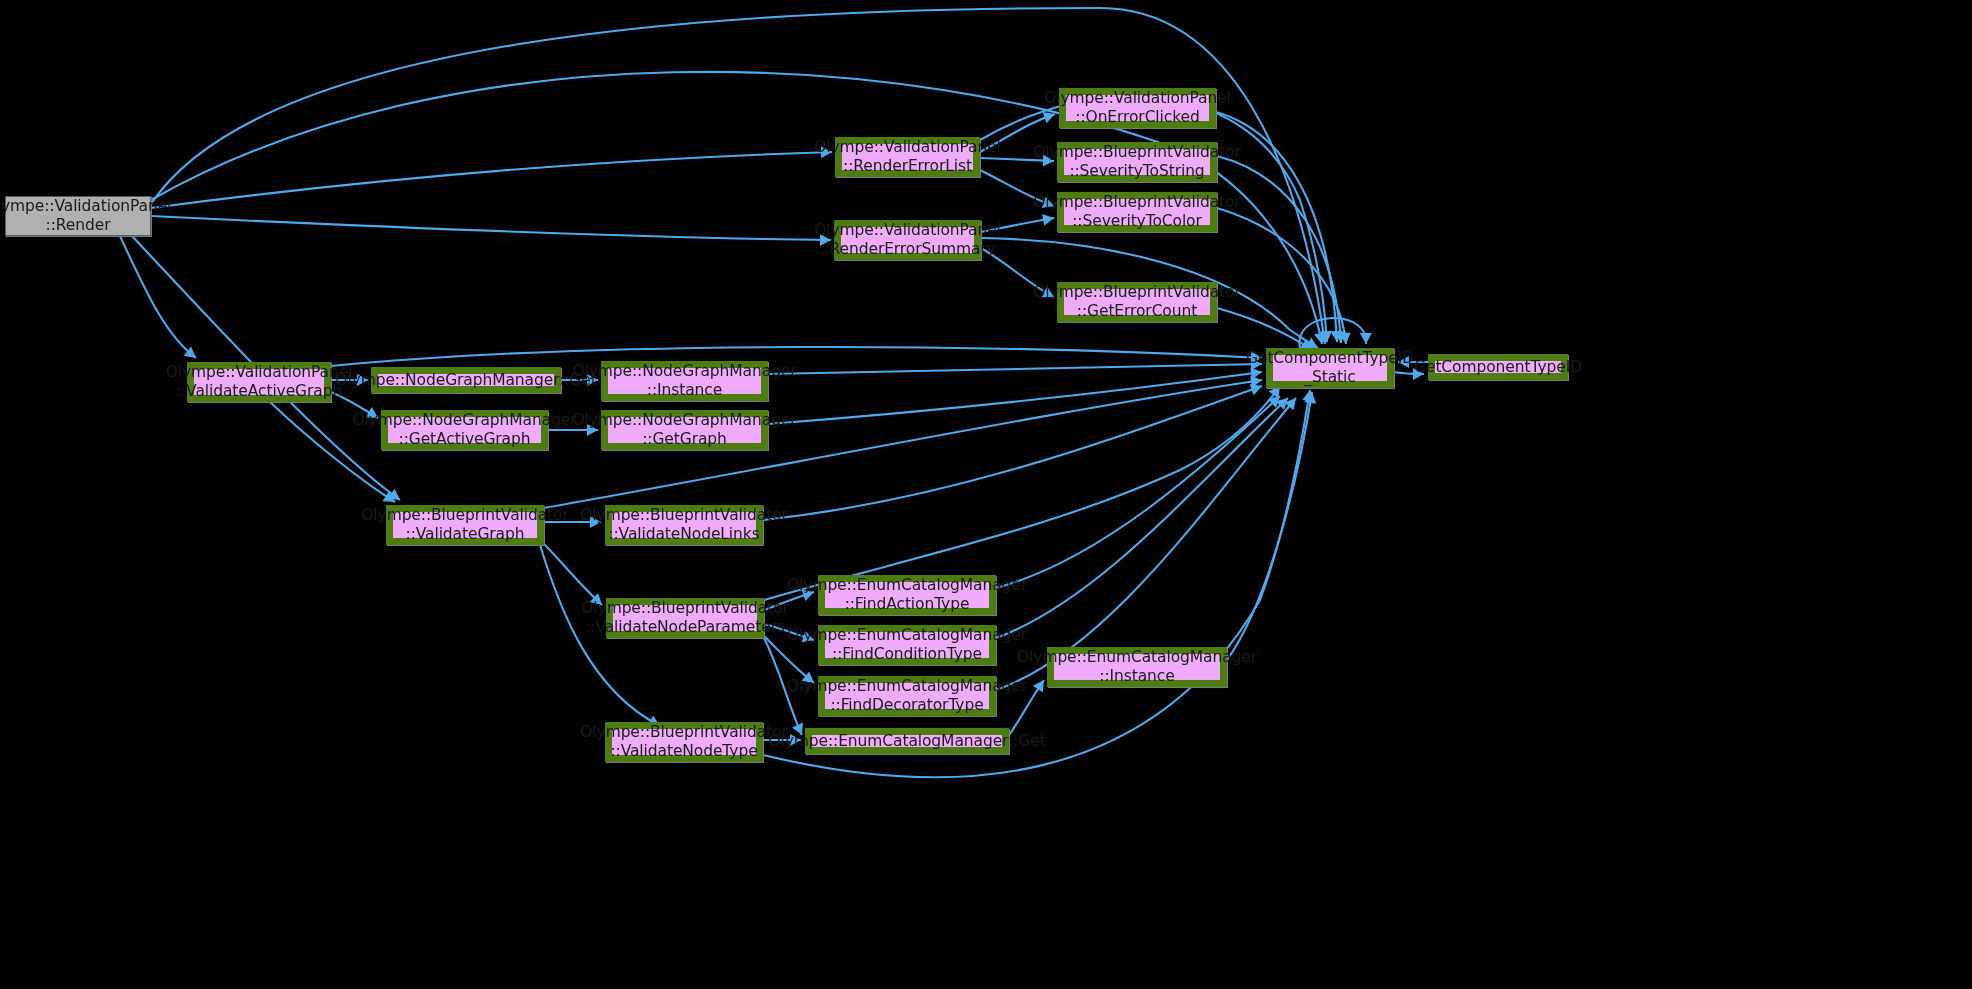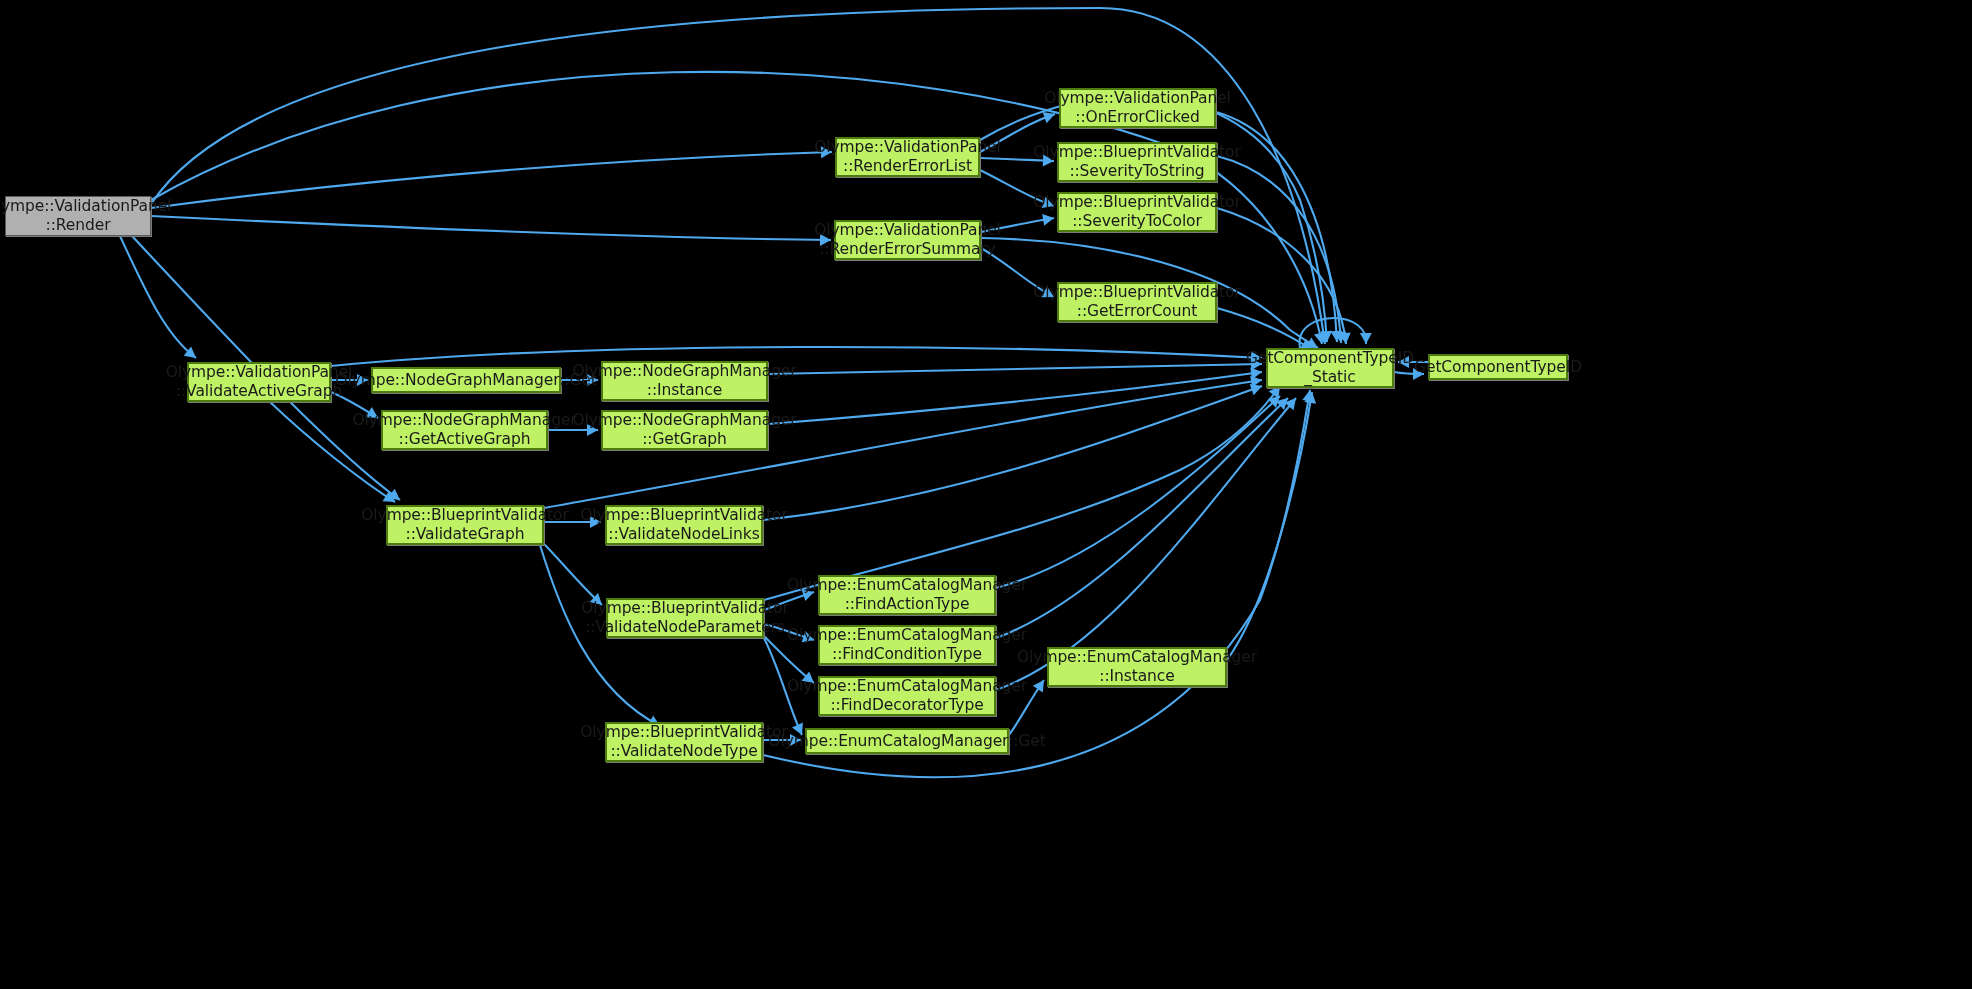--- a/index.html
+++ b/index.html
@@ -22,22 +22,22 @@
   #edge-layer {
     position: absolute;
     left: 0;
     top: 0;
     width: 1972px;
     height: 989px;
   }
   .node {
     position: absolute;
     box-sizing: border-box;
-    background: #bef264;
-    border: 2px solid #4d7c0f;
+    background: #f0abfc;
+    border: 7px solid #4d7c0f;
     box-shadow: 1px 1px 0 0 #7a7a7a;
     display: flex;
     align-items: center;
     justify-content: center;
     text-align: center;
     color: #1a1a1a;
     font-size: 15.5px;
     line-height: 1.22;
     letter-spacing: -0.1px;
     white-space: pre-line;

